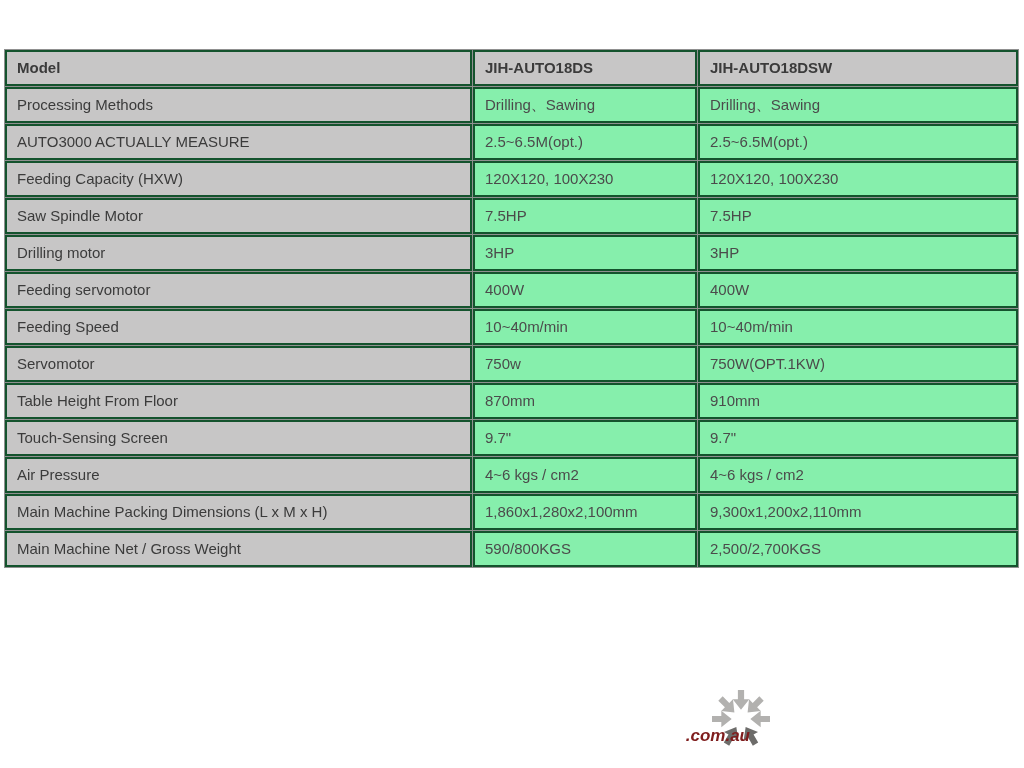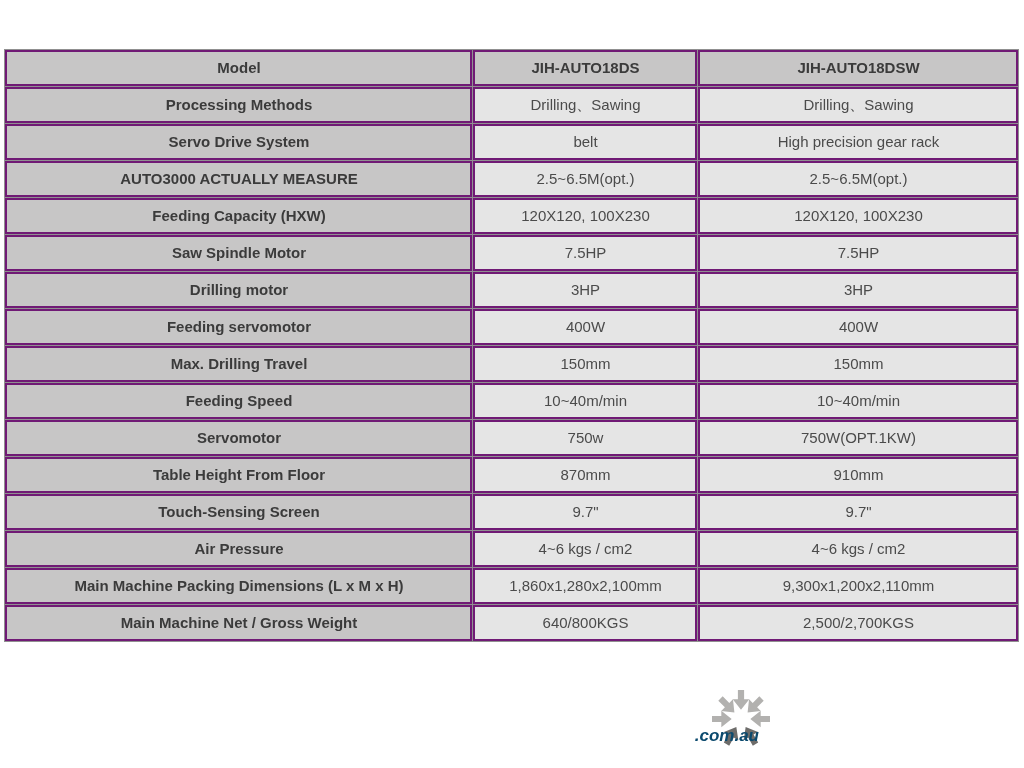--- a/index.html
+++ b/index.html
@@ -19,41 +19,41 @@
     table-layout: fixed;
     border-collapse: separate;
     border-spacing: 1px;          
     background: #909090;          
   }
   col.c-label { width: 467px; }
   col.c-val-a { width: 224px; }
   col.c-val-b { width: 320px; }
 
   .spec-table th, .spec-table td {
-    border: 2px solid #701a75;    
+    border: 2px solid #14532d;    
     padding: 6px 9px 6px 10px;
     font-size: 15px;
     line-height: 20px;
-    text-align: center;
+    text-align: left;
     vertical-align: middle;
     white-space: nowrap;
     overflow: hidden;
   }
   .spec-table thead th {
     background: #c7c6c6;
     color: #3b3b3b;
     font-weight: bold;
   }
   .spec-table th.label-cell {
     background: #c7c6c6;
     color: #3b3b3b;
-    font-weight: bold;
+    font-weight: normal;
   }
   .spec-table td.value-cell {
-    background: #e5e5e5;
+    background: #86efac;
     color: #4b4b4b;
     font-weight: normal;
   }
 
   
   .watermark {
     position: absolute;
     left: 712px; top: 686px;
     display: flex;
     align-items: flex-start;
@@ -71,23 +71,23 @@
     font-size: 58px; font-weight: bold;
     color: #5f5e5c; letter-spacing: -2px;
     vertical-align: baseline;
   }
   .wm-u {
     font-size: 42px; font-weight: bold;
     color: #62615f;
   }
   .wm-domain {
     position: absolute;
-    right: 8px; top: 40px;
+    right: 17px; top: 40px;
     font-size: 17px; font-weight: bold; font-style: italic;
-    color: #0c4a6e; letter-spacing: 0;
+    color: #7f1d1d; letter-spacing: 0;
   }
 </style>
 </head>
 <body>
 
 <div class="stage">
 
   <table class="spec-table">
     <colgroup>
       <col class="c-label">
@@ -101,25 +101,20 @@
         <th>JIH-AUTO18DSW</th>
       </tr>
     </thead>
     <tbody id="spec-body">
     <tr>
       <th class="label-cell">Processing Methods</th>
       <td class="value-cell">Drilling、Sawing</td>
       <td class="value-cell">Drilling、Sawing</td>
     </tr>
 
-    <tr>
-      <th class="label-cell">Servo Drive System</th>
-      <td class="value-cell">belt</td>
-      <td class="value-cell">High precision gear rack</td>
-    </tr>
 
     <tr>
       <th class="label-cell">AUTO3000 ACTUALLY MEASURE</th>
       <td class="value-cell">2.5~6.5M(opt.)</td>
       <td class="value-cell">2.5~6.5M(opt.)</td>
     </tr>
 
     <tr>
       <th class="label-cell">Feeding Capacity (HXW)</th>
       <td class="value-cell">120X120, 100X230</td>
@@ -138,25 +133,20 @@
       <td class="value-cell">3HP</td>
       <td class="value-cell">3HP</td>
     </tr>
 
     <tr>
       <th class="label-cell">Feeding servomotor</th>
       <td class="value-cell">400W</td>
       <td class="value-cell">400W</td>
     </tr>
 
-    <tr>
-      <th class="label-cell">Max. Drilling Travel</th>
-      <td class="value-cell">150mm</td>
-      <td class="value-cell">150mm</td>
-    </tr>
 
     <tr>
       <th class="label-cell">Feeding Speed</th>
       <td class="value-cell">10~40m/min</td>
       <td class="value-cell">10~40m/min</td>
     </tr>
 
     <tr>
       <th class="label-cell">Servomotor</th>
       <td class="value-cell">750w</td>
@@ -183,21 +173,21 @@
 
 
     <tr>
       <th class="label-cell">Main Machine Packing Dimensions (L x M x H)</th>
       <td class="value-cell">1,860x1,280x2,100mm</td>
       <td class="value-cell">9,300x1,200x2,110mm</td>
     </tr>
 
     <tr>
       <th class="label-cell">Main Machine Net / Gross Weight</th>
-      <td class="value-cell">640/800KGS</td>
+      <td class="value-cell">590/800KGS</td>
       <td class="value-cell">2,500/2,700KGS</td>
     </tr>
   </tbody>
   </table>
 
   <div class="watermark">
     <svg class="wm-icon" viewBox="0 0 56 56" aria-hidden="true">
 
       <g fill="#b2b1af">
         <path d="M25,0 h6 v9 h5 l-8,10 -8,-10 h5 z" transform="rotate(0 28 28)"></path>

